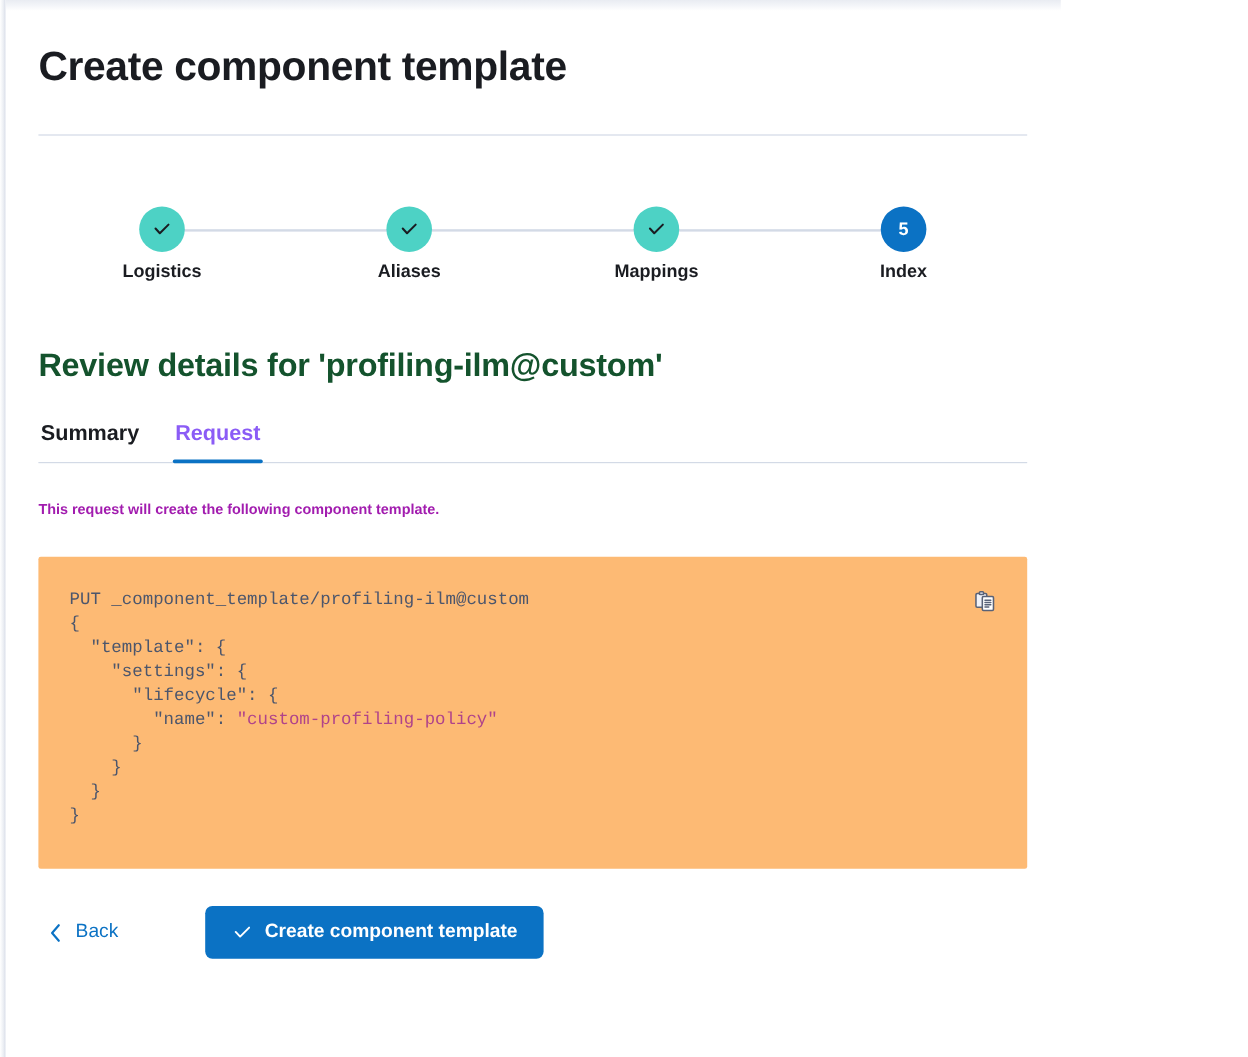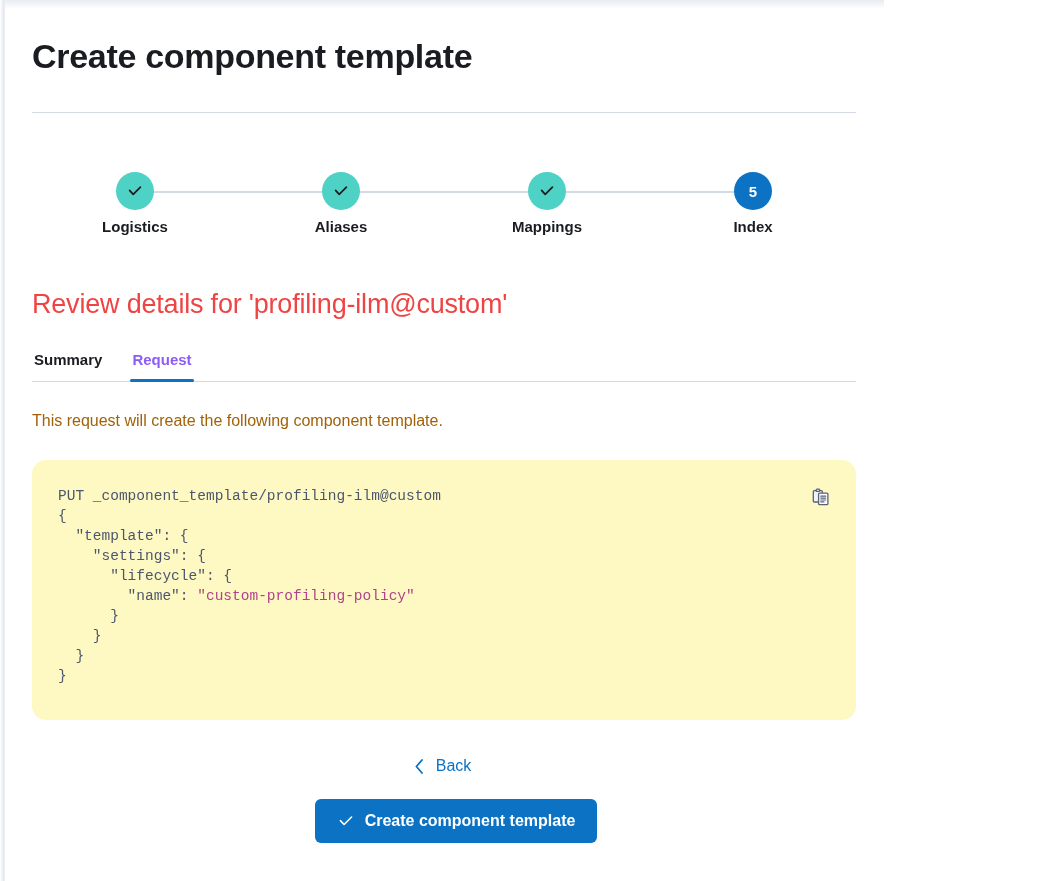--- a/index.html
+++ b/index.html
@@ -115,66 +115,67 @@
     font-size: 15px;
     font-weight: 700;
     color: #1a1c21;
     white-space: nowrap;
   }
 
   
   .section-title {
     font-size: 27px;
     line-height: 34px;
-    font-weight: 400;
+    font-weight: 700;
     letter-spacing: -0.2px;
-    color: #ef4444;
+    color: #14532d;
     margin-top: 52px;
   }
 
   .tabs {
     display: flex;
     gap: 26px;
     margin-top: 30px;
     border-bottom: 1px solid #d3dae6;
   }
   .tab {
     position: relative;
     padding: 0 2px 13px 2px;
-    font-size: 15px;
+    font-size: 18px;
     font-weight: 700;
     color: #1a1c21;
     background: none;
     border: none;
     cursor: pointer;
     font-family: inherit;
   }
   .tab.is-active { color: #8b5cf6; }
   .tab.is-active::after {
     content: "";
     position: absolute;
     left: 0; right: 0; bottom: -1px;
     height: 3px;
     background: #0b72c4;
     border-radius: 2px;
   }
 
   .request-desc {
     margin-top: 27px;
-    font-size: 16px;
+    font-size: 12px;
     line-height: 23px;
-    color: #a16207;
+    color: #a21caf;
+    font-weight: bold;
   }
 
   
   .code-wrap {
     position: relative;
     margin-top: 28px;
-    background: #fef9c3;
-    border-radius: 14px;
+    background: #fdba74;
+    border-radius: 2px;
     padding: 26px 24px 26px 26px;
     min-height: 260px;
   }
   .code-block {
     font-family: "Liberation Mono", "DejaVu Sans Mono", monospace;
     font-size: 14.5px;
     line-height: 20px;
     color: #4c566c;
     white-space: pre;
     margin: 0;
@@ -195,22 +196,21 @@
     cursor: pointer;
     padding: 0;
   }
   .copy-btn svg { display: block; }
 
   
   .footer {
     display: flex;
     align-items: center;
     margin-top: 31px;
-    gap: 18px;
-    flex-direction: column;
+    gap: 36px;
   }
   .back-link {
     display: inline-flex;
     align-items: center;
     gap: 10px;
     padding: 6px 12px 6px 8px;
     font-size: 16px;
     font-weight: 500;
     color: #0b72c4;
     background: none;

